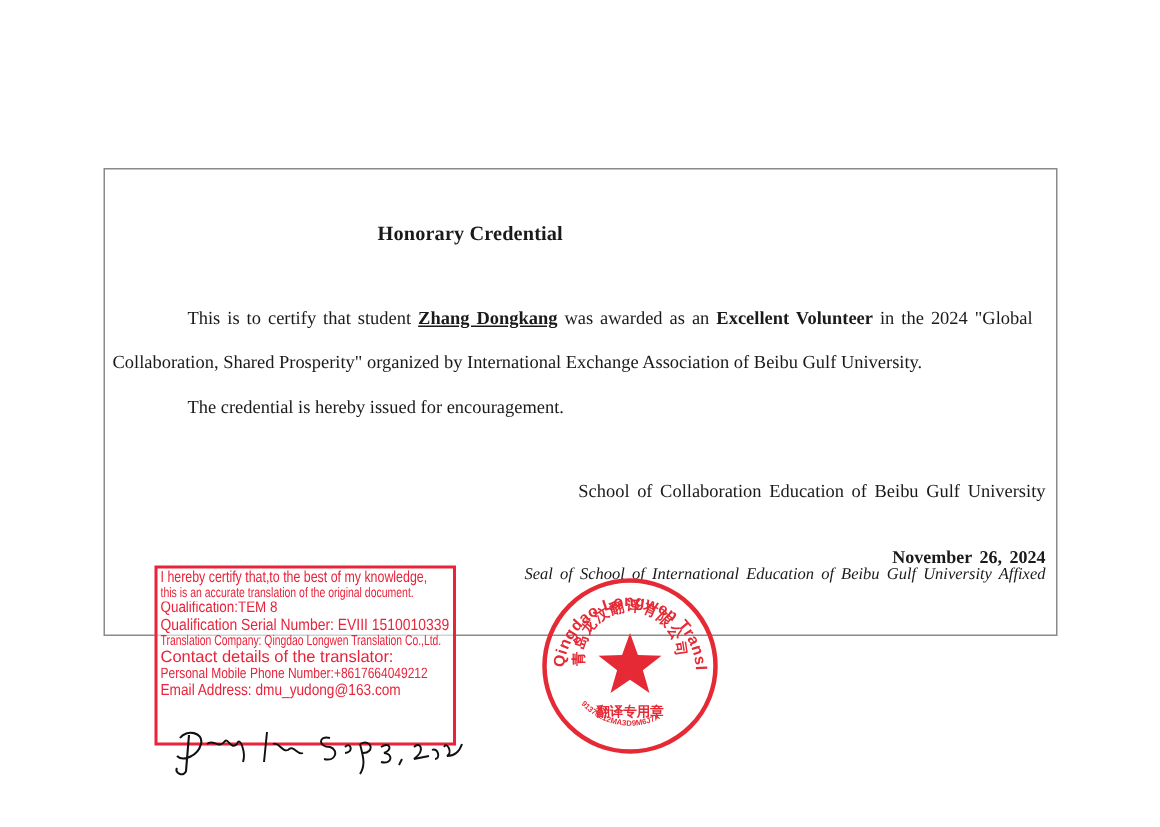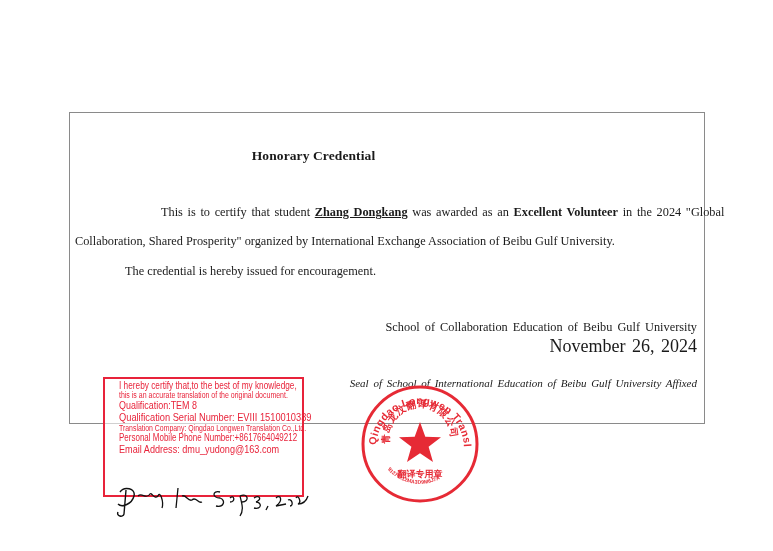--- a/index.html
+++ b/index.html
@@ -32,58 +32,59 @@
       text-align: center;
       font-weight: bold;
       font-size: 13.5px;
       letter-spacing: 0.1px;
     }
     .para {
       position: absolute;
       font-size: 12.3px;
       white-space: nowrap;
     }
-    .p1 { left: 125px; top: 205px; word-spacing: 1.6px; margin-left: 36px; }
+    .p1 { left: 125px; top: 205px; word-spacing: 1.6px; }
     .p2 { left: 75px; top: 234px; }
     .p3 { left: 125px; top: 264px; text-align: right; }
     .p1 b.name { text-decoration: underline; }
     .sig-org {
       position: absolute;
       right: 76px;
       top: 320px;
       font-size: 12.3px;
       word-spacing: 2px;
       white-space: nowrap;
     }
     .sig-date {
       position: absolute;
       right: 76px;
-      top: 336px;
-      font-size: 18px;
+      top: 364px;
+      font-size: 12px;
       word-spacing: 2px;
       white-space: nowrap;
+      font-weight: bold;
     }
     .seal-note {
       position: absolute;
       right: 76px;
       top: 377px;
       font-size: 11px;
       font-style: italic;
       word-spacing: 2px;
       white-space: nowrap;
     }
     .cert-box {
       position: absolute;
       left: 103px;
       top: 377px;
       width: 201px;
       height: 120px;
       border: 2px solid #e8233a;
       box-sizing: border-box;
-      padding: 1px 14px;
+      padding: 1px 2px;
       color: #e8233a;
       font-family: "Liberation Sans", sans-serif;
       background: rgba(255,255,255,0.6);
       line-height: 1.05;
     }
     .cert-box div { white-space: nowrap; overflow: hidden; }
     .cl-1 { font-size: 10.6px; transform: scaleX(0.78); transform-origin: left; width: 260px; }
     .cl-2 { font-size: 9.2px; transform: scaleX(0.76); transform-origin: left; width: 260px; }
     .cl-3 { font-size: 11.4px; letter-spacing: 0.3px; }
     .cl-4 { font-size: 10.4px; transform: scaleX(0.86); transform-origin: left; width: 230px; }
@@ -123,20 +124,21 @@
 <div class="sig-org">School of Collaboration Education of Beibu Gulf University</div>
 <div class="sig-date">November 26, 2024</div>
 <div class="seal-note">Seal of School of International Education of Beibu Gulf University Affixed</div>
 
 <div class="cert-box">
   <div class="cl-1">I hereby certify that,to the best of my knowledge,</div>
   <div class="cl-2">this is an accurate translation of the original document.</div>
   <div class="cl-4">Qualification:TEM 8</div>
   <div class="cl-5">Qualification Serial Number: EVIII 1510010339</div>
   <div class="cl-6">Translation Company: Qingdao Longwen Translation Co.,Ltd.</div>
+  <div class="cl-7">Contact details of the translator:</div>
   <div class="cl-8">Personal Mobile Phone Number:+8617664049212</div>
   <div class="cl-9">Email Address: dmu_yudong@163.com</div>
 </div>
 
 <svg class="signature" viewBox="0 0 200 40">
   <path d="M8 14 C 12 8, 24 10, 22 18 C 20 26, 10 30, 6 26 M14 12 L 12 36 C 11 40, 4 38, 6 34" fill="none" stroke="#111" stroke-width="1.4"></path>
   <path d="M26 18 C 30 14, 34 22, 38 16 C 40 14, 42 22, 46 18 C 48 12, 52 24, 50 30" fill="none" stroke="#111" stroke-width="1.3"></path>
   <path d="M66 10 L 64 30 M70 18 C 74 16, 76 24, 80 22 C 84 18, 86 26, 90 24" fill="none" stroke="#111" stroke-width="1.3"></path>
   <path d="M108 14 C 100 12, 100 20, 108 20 C 114 22, 112 30, 104 28 M118 20 C 122 16, 124 24, 118 24 M128 18 C 130 26, 132 32, 128 38 M128 18 C 136 14, 138 24, 130 24" fill="none" stroke="#111" stroke-width="1.3"></path>
   <path d="M142 20 C 148 16, 150 22, 144 24 C 150 24, 150 32, 142 30 M156 28 L 154 32" fill="none" stroke="#111" stroke-width="1.3"></path>

